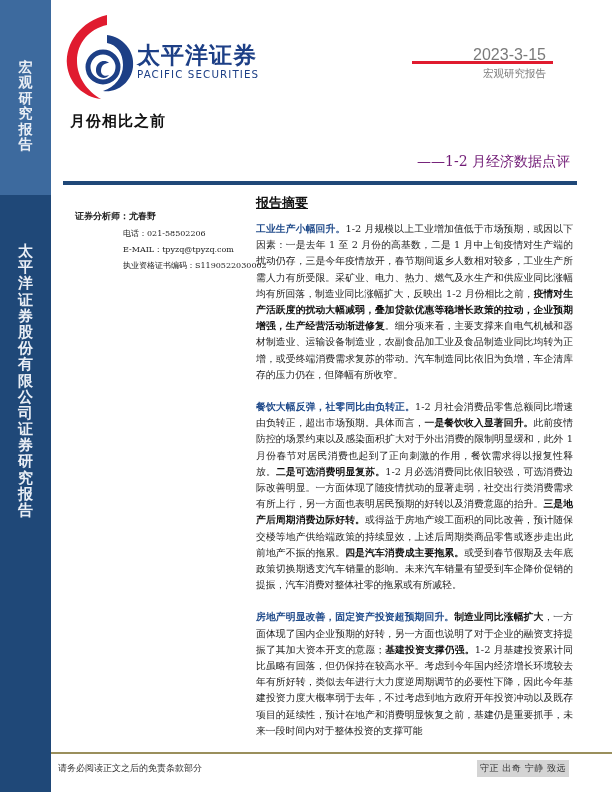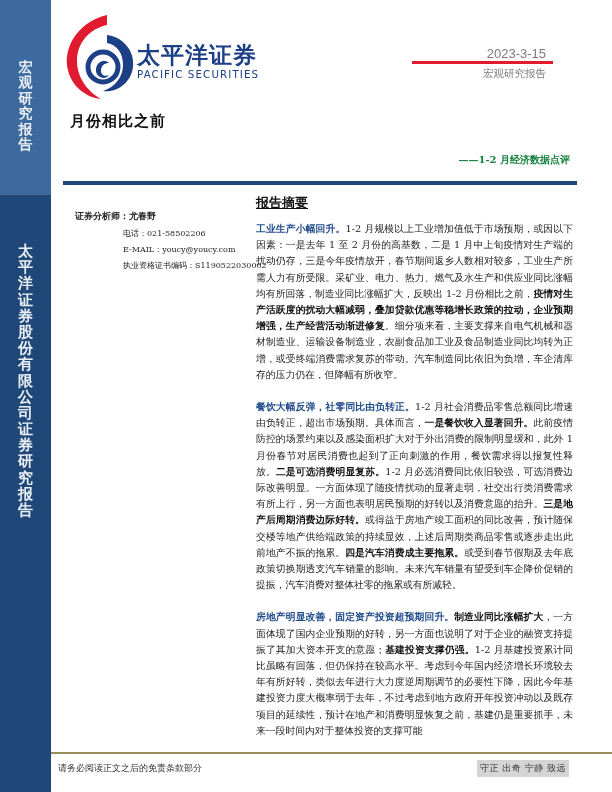--- a/index.html
+++ b/index.html
@@ -14,28 +14,28 @@
   .vtext-top { top:60px; font-size:14px; }
   .vtext-bottom { top:243px; font-size:15px; line-height:1.08; }
 
   .logo { position:absolute; left:63px; top:13px; width:74px; height:88px; }
   .brand-cn { position:absolute; left:137px; top:40px; font-family:"DejaVu Sans", sans-serif;
               font-weight:bold; font-size:23px; color:#1d3f86; letter-spacing:1px; }
   .brand-en { position:absolute; left:137px; top:68px; font-family:"DejaVu Sans", sans-serif;
               font-size:10.3px; color:#1d3f86; letter-spacing:1.1px; }
 
   .date { position:absolute; right:66px; top:46px; font-family:"Liberation Sans", sans-serif;
-          font-size:13px; color:#7a7a7a; }
+          font-size:16px; color:#7a7a7a; }
   .red-rule { position:absolute; left:412px; top:61px; width:141px; height:3px; background:#e01b2f; }
   .report-type { position:absolute; right:66px; top:67px; font-family:"DejaVu Sans", sans-serif;
                  font-size:10.5px; color:#7a7a7a; }
 
   .main-title { position:absolute; left:70px; top:112px; font-size:15px; font-weight:bold; color:#111;
                 letter-spacing:1px; }
-  .sub-title { position:absolute; right:42px; top:153px; font-size:10px; font-weight:bold; color:#15803d; }
+  .sub-title { position:absolute; right:42px; top:153px; font-size:14px; font-weight:normal; color:#701a75; }
 
   .blue-rule { position:absolute; left:63px; top:181px; width:514px; height:4px; background:#1f4878; }
 
   .analyst { position:absolute; left:75px; top:210px; font-size:8px; color:#222; }
   .analyst .name { font-weight:bold; font-size:9px; margin-bottom:5px; }
   .analyst .line { margin-bottom:5px;margin-left:48px; }
 
   .summary-title { position:absolute; left:256px; top:194px; font-size:13px; font-weight:bold; color:#111;text-decoration:underline; }
 
   .body { position:absolute; left:256px; top:221px; width:317px; font-size:9.8px; line-height:16.2px;
@@ -100,21 +100,21 @@
 <div class="red-rule"></div>
 <div class="report-type">宏观研究报告</div>
 
 <div class="main-title">月份相比之前</div>
 <div class="sub-title">——1-2 月经济数据点评</div>
 <div class="blue-rule"></div>
 
 <div class="analyst">
   <div class="name">证券分析师：尤春野</div>
   <div class="line">电话：021-58502206</div>
-  <div class="line">E-MAIL：youcy@youcy.com</div>
+  <div class="line">E-MAIL：tpyzq@tpyzq.com</div>
   <div class="line">执业资格证书编码：S1190522030002</div>
 </div>
 
 <div class="summary-title">报告摘要</div>
 
 <div class="body">
   <p><span class="lead">工业生产小幅回升。</span><span>1-2 月规模以上工业增加值低于市场预期，或因以下因素：一是去年 1 至 2 月份的高基数，二是 1 月中上旬疫情对生产端的扰动仍存，三是今年疫情放开，春节期间返乡人数相对较多，工业生产所需人力有所受限。采矿业、电力、热力、燃气及水生产和供应业同比涨幅均有所回落，制造业同比涨幅扩大，反映出 1-2 月份相比之前，</span><b>疫情对生产活跃度的扰动大幅减弱，叠加贷款优惠等稳增长政策的拉动，企业预期增强，生产经营活动渐进修复</b><span>。细分项来看，主要支撑来自电气机械和器材制造业、运输设备制造业，农副食品加工业及食品制造业同比均转为正增，或受终端消费需求复苏的带动。汽车制造同比依旧为负增，车企清库存的压力仍在，但降幅有所收窄。</span></p>
 
   <p><span class="lead">餐饮大幅反弹，社零同比由负转正。</span><span>1-2 月社会消费品零售总额同比增速由负转正，超出市场预期。具体而言，</span><b>一是餐饮收入显著回升。</b><span>此前疫情防控的场景约束以及感染面积扩大对于外出消费的限制明显缓和，此外 1 月份春节对居民消费也起到了正向刺激的作用，餐饮需求得以报复性释放。</span><b>二是可选消费明显复苏。</b><span>1-2 月必选消费同比依旧较强，可选消费边际改善明显。一方面体现了随疫情扰动的显著走弱，社交出行类消费需求有所上行，另一方面也表明居民预期的好转以及消费意愿的抬升。</span><b>三是地产后周期消费边际好转。</b><span>或得益于房地产竣工面积的同比改善，预计随保交楼等地产供给端政策的持续显效，上述后周期类商品零售或逐步走出此前地产不振的拖累。</span><b>四是汽车消费成主要拖累。</b><span>或受到春节假期及去年底政策切换期透支汽车销量的影响。未来汽车销量有望受到车企降价促销的提振，汽车消费对整体社零的拖累或有所减轻。</span></p>
 

